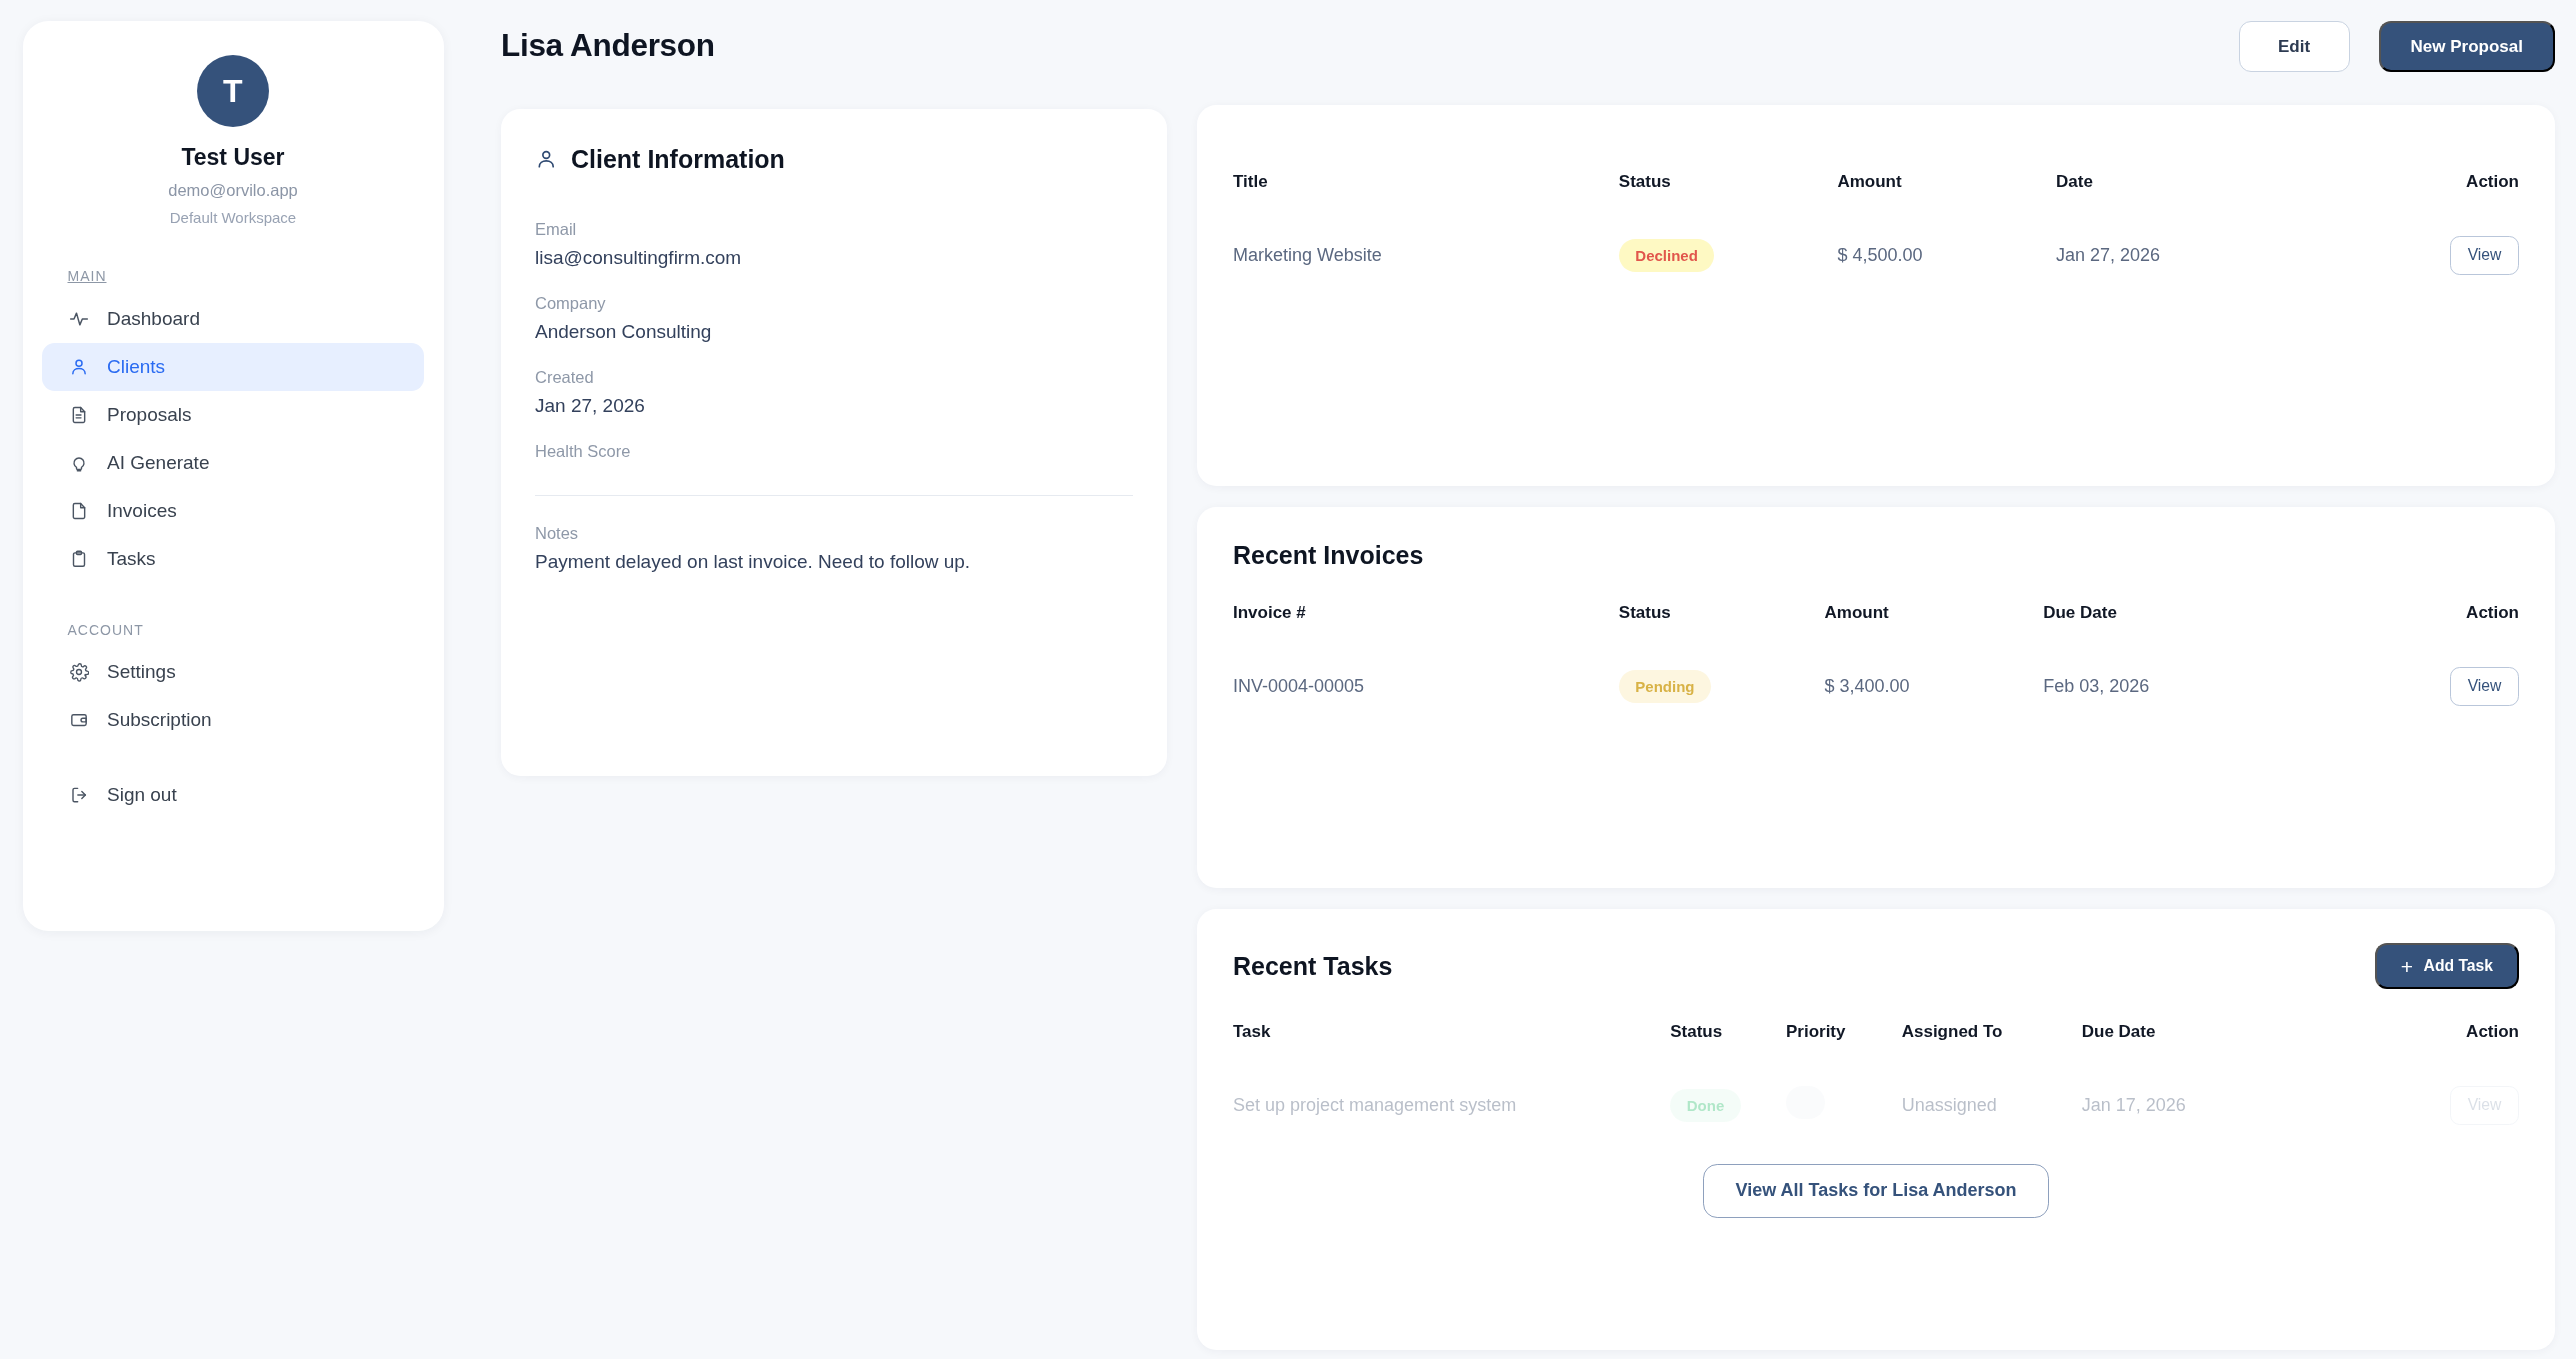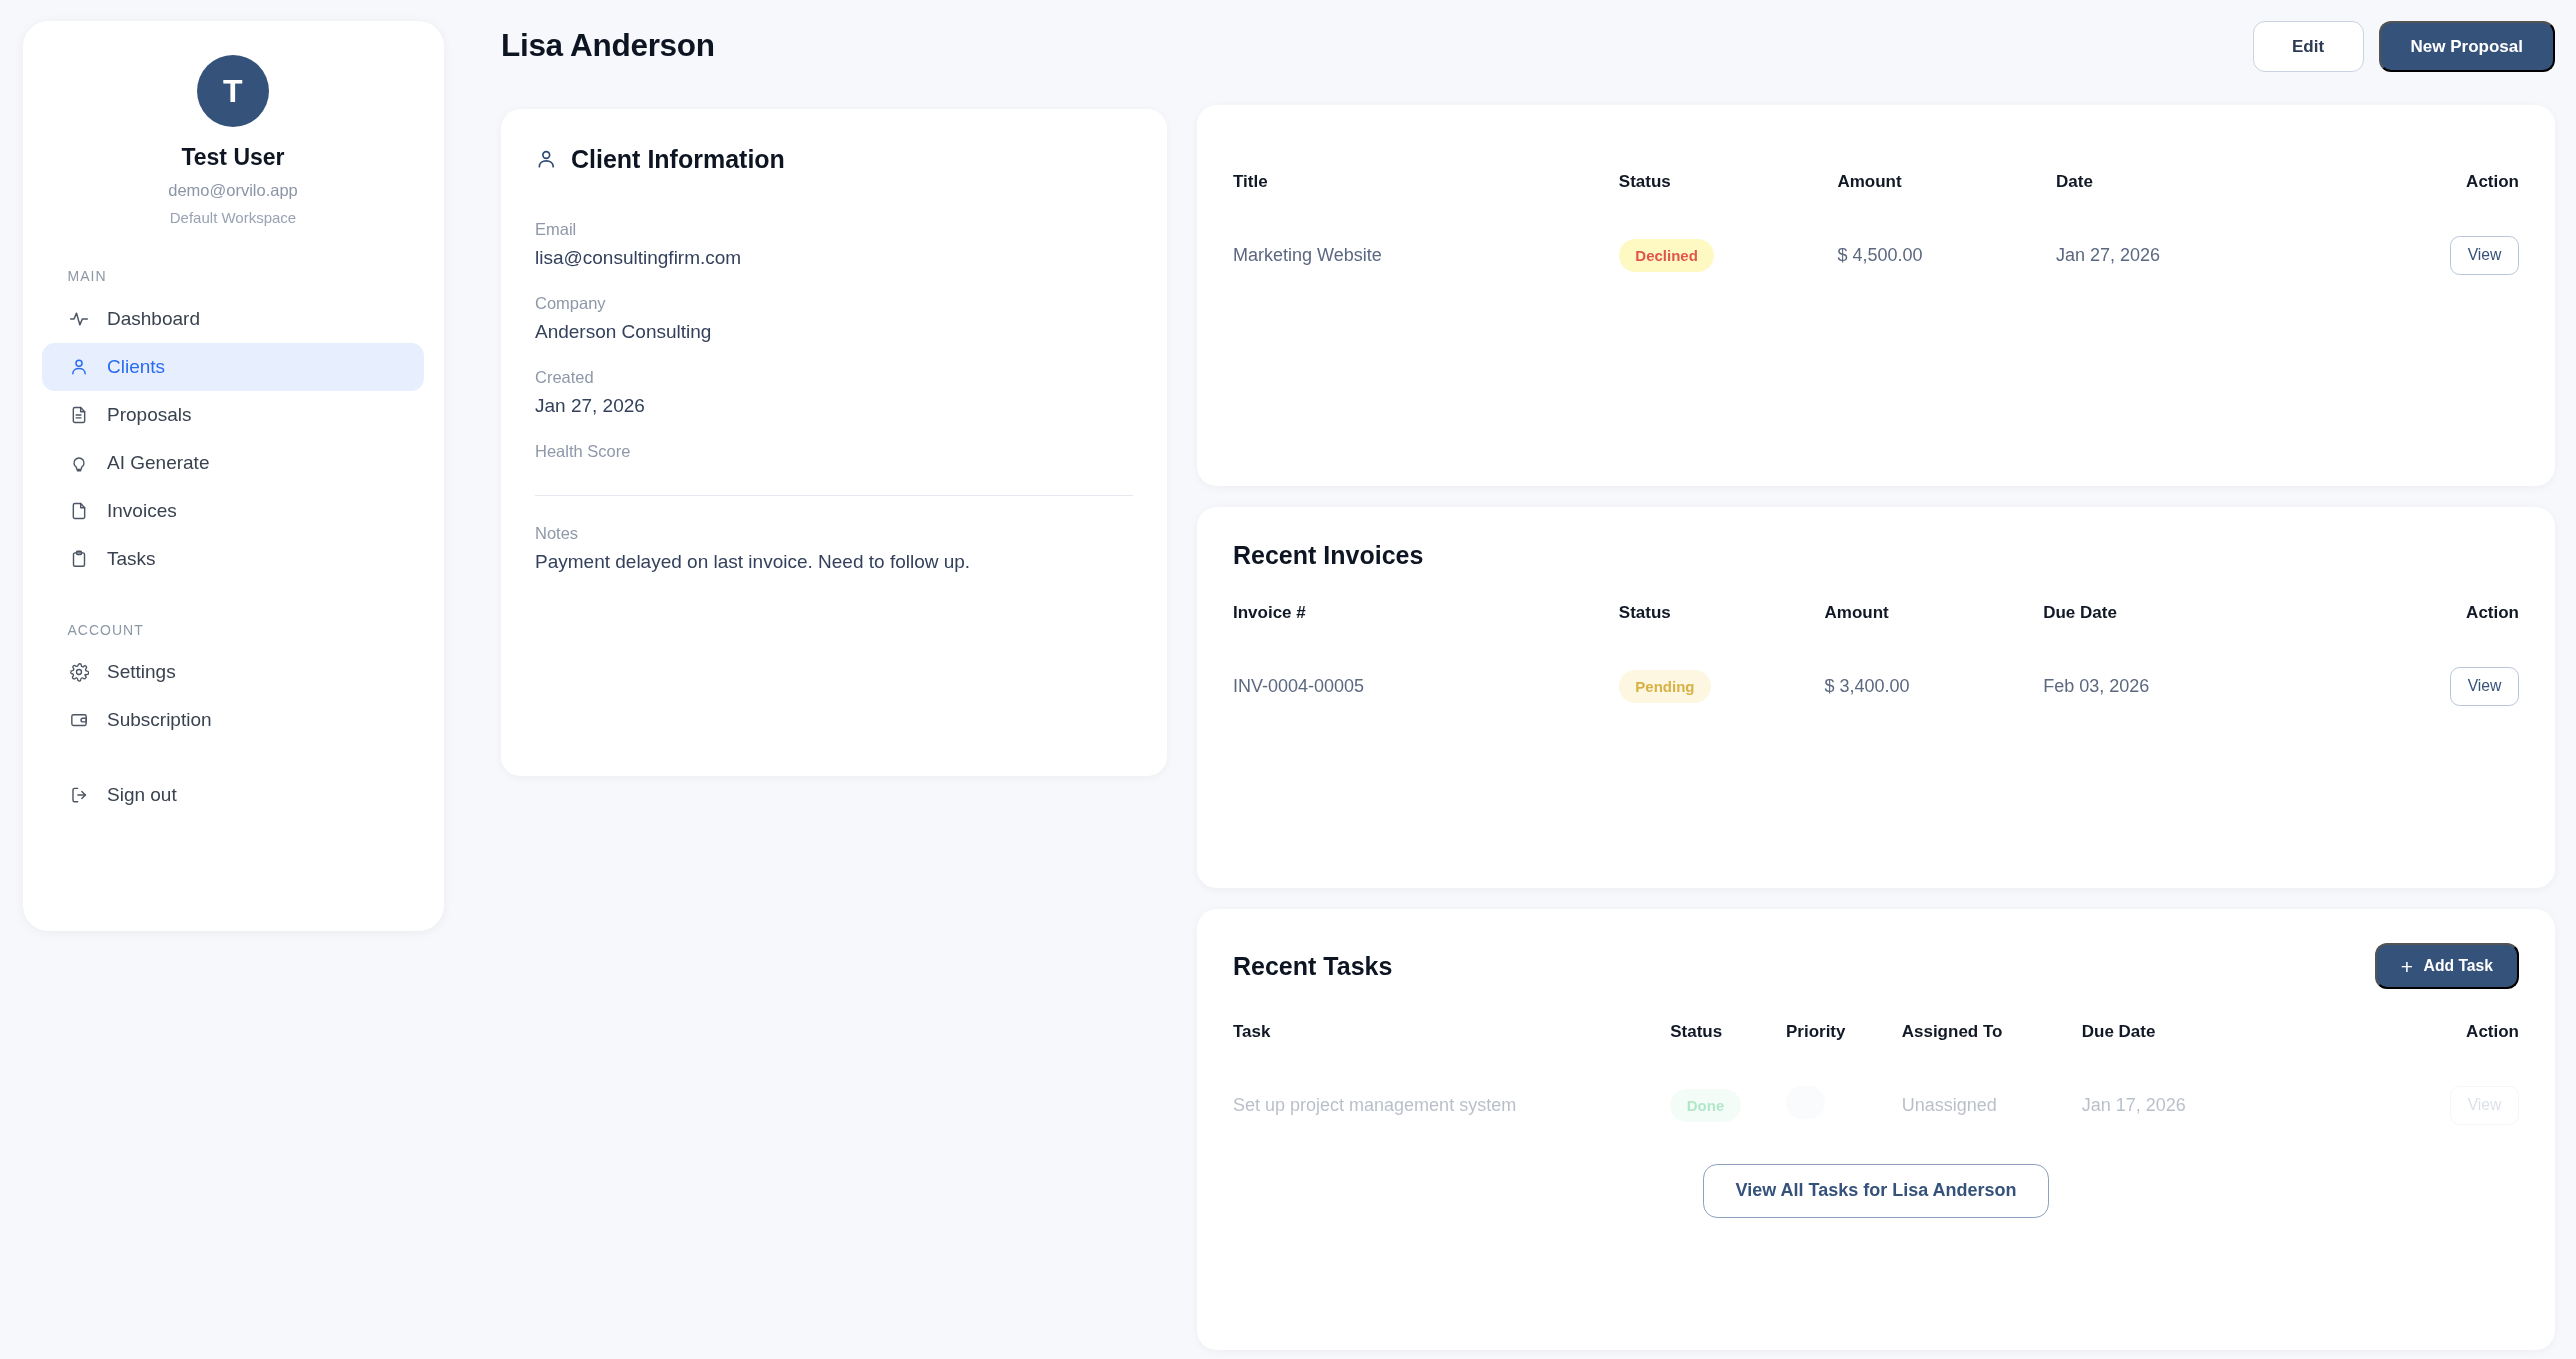--- a/index.html
+++ b/index.html
@@ -43,21 +43,21 @@
   .profile-ws {
     margin-top: 9px; font-size: 15px; color: #98a2b3;
   }
 
   .nav-section-label {
     font-size: 14px;
     letter-spacing: 1px;
     color: #8d97a6;
     padding-left: 45px;
   }
-  .nav-main-label { margin-top: 42px; }
+  .nav-main-label { margin-top: 42px; text-decoration: underline; }
   .nav-account-label { margin-top: 39px; }
 
   .nav-list { margin-top: 10.5px; padding: 0 19.5px; }
   .nav-item {
     display: flex; align-items: center;
     height: 48px;
     padding-left: 27px;
     border-radius: 12.7px;
     gap: 18px;
     color: #39424f;
@@ -71,21 +71,21 @@
   .nav-divider { height: 27px; }
 
   
   .page-title {
     position: absolute; left: 501px; top: 27px;
     font-size: 31.5px; font-weight: 700; color: #0e1522;
     letter-spacing: -0.3px;
   }
   .header-actions {
     position: absolute; right: 21px; top: 21px;
-    display: flex; align-items: center; gap: 15px;
+    display: flex; align-items: center; gap: 29px;
   }
   .btn {
     border-radius: 12px;
     font-size: 17px;
     display: flex; align-items: center; justify-content: center;
     white-space: nowrap;
   }
   .btn-edit {
     width: 111px; height: 51px;
     border: 1.2px solid #c9d3e1;

